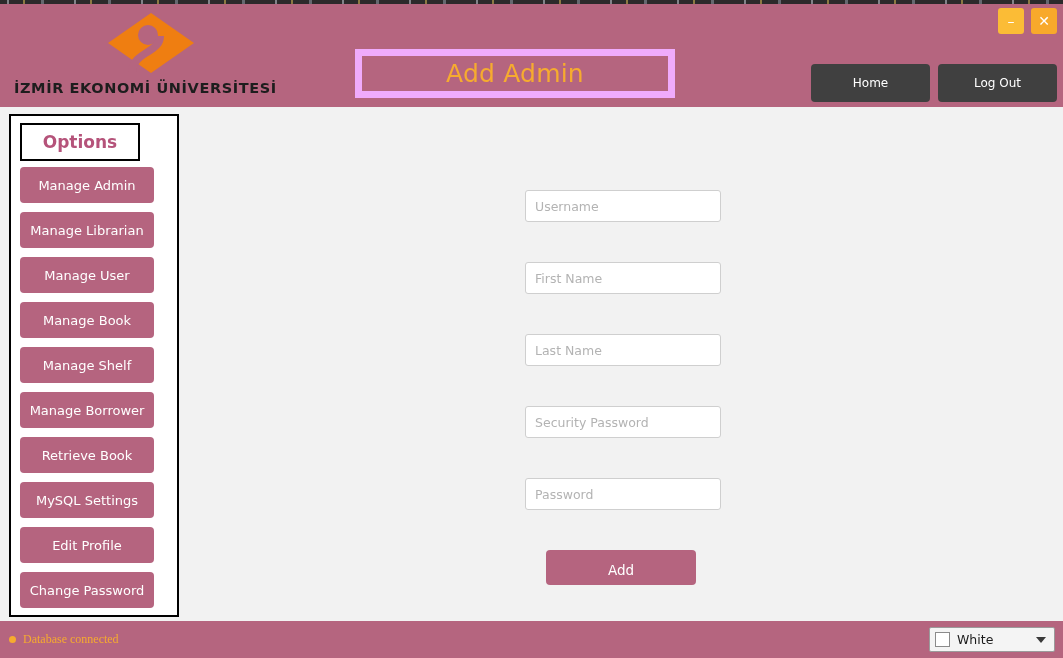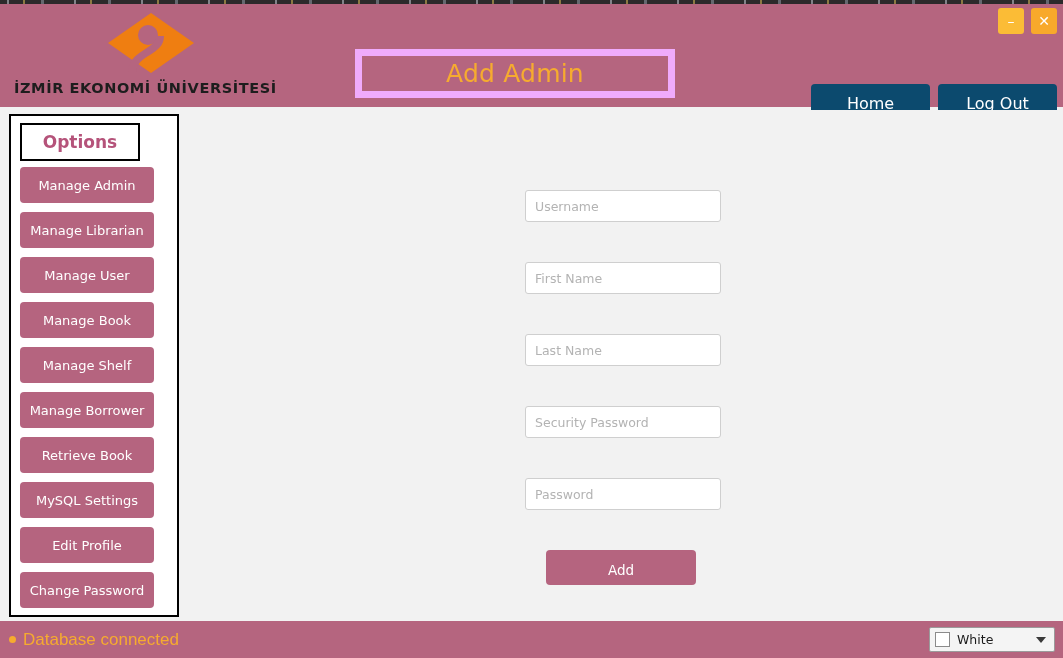--- a/index.html
+++ b/index.html
@@ -119,28 +119,27 @@
     font-family: "DejaVu Sans", "Liberation Sans", sans-serif;
   }
   .win-min { right: 39px; top: 4px; }
   .win-close { right: 6px; top: 4px; background: #f8a92b; }
 
   .hdr-btn {
     position: absolute;
     top: 60px;
     width: 119px;
     height: 38px;
-    background: #0c4a6e;
+    background: #404040;
     border: none;
     border-radius: 4px;
     color: #ffffff;
-    font-size: 16px;
-    cursor: pointer;
-    font-family: "DejaVu Sans", "Liberation Sans", sans-serif;
-    margin-top: 20px;
+    font-size: 12px;
+    cursor: pointer;
+    font-family: "DejaVu Sans", "Liberation Sans", sans-serif;
   }
   .hdr-home { right: 133px; }
   .hdr-logout { right: 6px; }
 
   
   .sidebar {
     position: absolute;
     left: 9px;
     top: 114px;
     width: 170px;
@@ -255,23 +254,23 @@
     gap: 7px;
   }
   .db-dot {
     width: 7px;
     height: 7px;
     border-radius: 50%;
     background: #f6ab2f;
     display: inline-block;
   }
   .db-text {
-    font-size: 17px;
+    font-size: 12px;
     color: #f6ab2f;
-    font-family: Liberation Sans, sans-serif;
+    font-family: Liberation Serif, serif;
   }
 
   .theme-select {
     position: absolute;
     right: 8px;
     top: 6px;
     width: 126px;
     height: 25px;
     background: #f4f4f4;
     border: 1px solid #9b9b9b;

